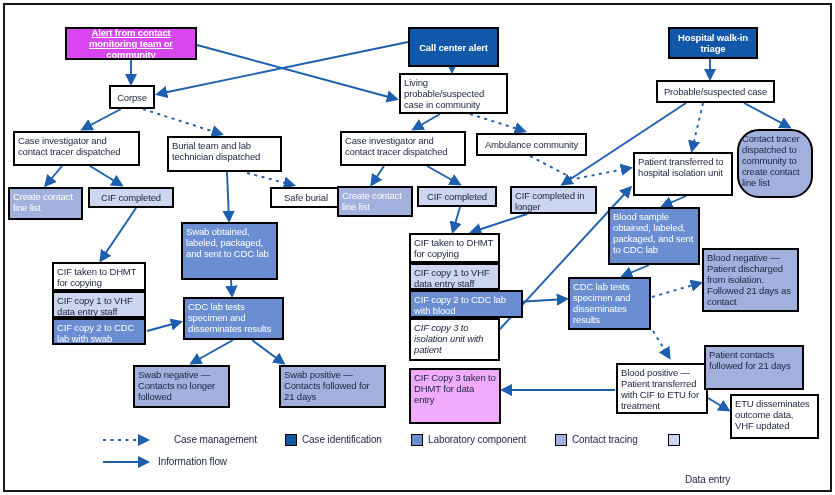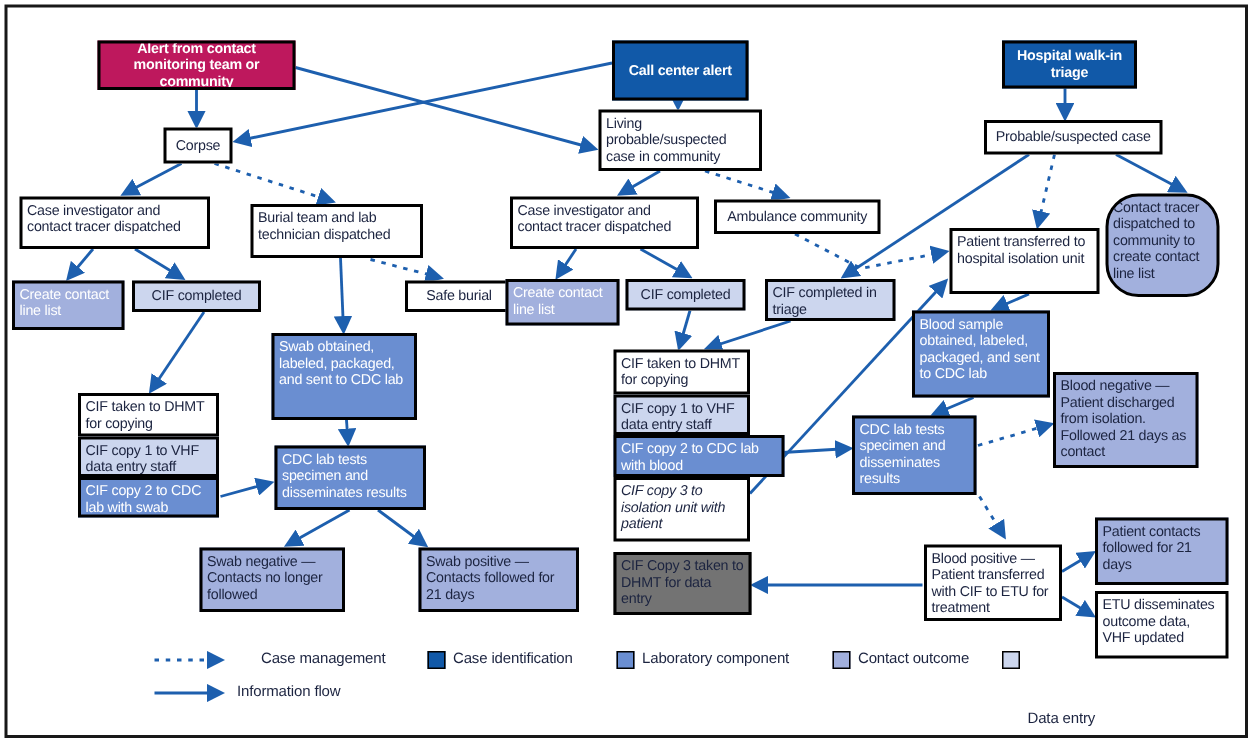--- a/index.html
+++ b/index.html
@@ -61,63 +61,63 @@
         <polyline points="708,381 728,369" fill="none" stroke="#1d5fae" stroke-width="1.9" marker-end="url(#ah)"></polyline>
         <polyline points="708,398 728,410" fill="none" stroke="#1d5fae" stroke-width="1.9" marker-end="url(#ah)"></polyline>
         <polyline points="615,390 503,390" fill="none" stroke="#1d5fae" stroke-width="1.9" marker-end="url(#ah)"></polyline>
       </g>
     <g id="legend-arrow-group">
         <line x1="103" y1="440" x2="147" y2="440" stroke="#1d5fae" stroke-width="1.9" stroke-dasharray="3,4.5" marker-end="url(#ah)"></line>
         <line x1="103" y1="462" x2="147" y2="462" stroke="#1d5fae" stroke-width="1.9" marker-end="url(#ah)"></line>
       </g>
   </svg>
   <div id="nodes">
-      <div class="node center bold" style="left: 65px; top: 27px; width: 132px; height: 33px; background: #be185d; color: rgb(255, 255, 255);">Alert from contact monitoring team or community</div>
+      <div class="node center bold" style="left: 65px; top: 27px; width: 132px; height: 33px; background: #d946ef; color: rgb(255, 255, 255); text-decoration: underline;">Alert from contact monitoring team or community</div>
       <div class="node center bold" style="left: 408px; top: 27px; width: 91px; height: 40px; background: rgb(17, 89, 168); color: rgb(255, 255, 255);">Call center alert</div>
       <div class="node center bold" style="left: 668px; top: 27px; width: 90px; height: 32px; background: rgb(17, 89, 168); color: rgb(255, 255, 255);">Hospital walk-in triage</div>
       <div class="node center" style="left: 109px; top: 85px; width: 46px; height: 24px; background: rgb(255, 255, 255); color: rgb(28, 36, 64);">Corpse</div>
       <div class="node" style="left: 399px; top: 73px; width: 109px; height: 41px; background: rgb(255, 255, 255); color: rgb(28, 36, 64);">Living probable/suspected case in community</div>
       <div class="node center" style="left: 656px; top: 80px; width: 119px; height: 23px; background: rgb(255, 255, 255); color: rgb(28, 36, 64);">Probable/suspected case</div>
       <div class="node" style="left: 13px; top: 131px; width: 127px; height: 35px; background: rgb(255, 255, 255); color: rgb(28, 36, 64);">Case investigator and contact tracer dispatched</div>
       <div class="node" style="left: 167px; top: 136px; width: 115px; height: 36px; background: rgb(255, 255, 255); color: rgb(28, 36, 64);">Burial team and lab technician dispatched</div>
       <div class="node" style="left: 340px; top: 131px; width: 126px; height: 35px; background: rgb(255, 255, 255); color: rgb(28, 36, 64);">Case investigator and contact tracer dispatched</div>
       <div class="node center" style="left: 476px; top: 133px; width: 111px; height: 23px; background: rgb(255, 255, 255); color: rgb(28, 36, 64);">Ambulance community</div>
       <div class="node" style="left: 633px; top: 152px; width: 100px; height: 44px; background: rgb(255, 255, 255); color: rgb(28, 36, 64);">Patient transferred to hospital isolation unit</div>
       <div class="node" style="left: 737px; top: 129px; width: 76px; height: 69px; background: rgb(162, 176, 221); color: rgb(28, 36, 64); border-radius: 22px;">Contact tracer dispatched to community to create contact line list</div>
       <div class="node" style="left: 8px; top: 187px; width: 75px; height: 33px; background: rgb(162, 176, 221); color: rgb(255, 255, 255);">Create contact line list</div>
       <div class="node center" style="left: 88px; top: 187px; width: 86px; height: 21px; background: rgb(204, 214, 238); color: rgb(28, 36, 64);">CIF completed</div>
       <div class="node center" style="left: 270px; top: 187px; width: 72px; height: 21px; background: rgb(255, 255, 255); color: rgb(28, 36, 64);">Safe burial</div>
       <div class="node" style="left: 337px; top: 186px; width: 76px; height: 31px; background: rgb(162, 176, 221); color: rgb(255, 255, 255);">Create contact line list</div>
       <div class="node center" style="left: 417px; top: 186px; width: 80px; height: 21px; background: rgb(204, 214, 238); color: rgb(28, 36, 64);">CIF completed</div>
-      <div class="node" style="left: 510px; top: 186px; width: 87px; height: 28px; background: rgb(204, 214, 238); color: rgb(28, 36, 64);">CIF completed in triage</div>
+      <div class="node" style="left: 510px; top: 186px; width: 87px; height: 28px; background: rgb(204, 214, 238); color: rgb(28, 36, 64);">CIF completed in longer</div>
       <div class="node" style="left: 181px; top: 222px; width: 97px; height: 58px; background: rgb(106, 142, 209); color: rgb(255, 255, 255);">Swab obtained, labeled, packaged, and sent to CDC lab</div>
       <div class="node" style="left: 608px; top: 207px; width: 92px; height: 58px; background: rgb(106, 142, 209); color: rgb(255, 255, 255);">Blood sample obtained, labeled, packaged, and sent to CDC lab</div>
       <div class="node" style="left: 52px; top: 262px; width: 94px; height: 29px; background: rgb(255, 255, 255); color: rgb(28, 36, 64);">CIF taken to DHMT for copying</div>
       <div class="node" style="left: 52px; top: 291px; width: 94px; height: 27px; background: rgb(204, 214, 238); color: rgb(28, 36, 64);">CIF copy 1 to VHF data entry staff</div>
       <div class="node" style="left: 52px; top: 318px; width: 94px; height: 27px; background: rgb(106, 142, 209); color: rgb(255, 255, 255);">CIF copy 2 to CDC lab with swab</div>
       <div class="node" style="left: 183px; top: 297px; width: 101px; height: 43px; background: rgb(106, 142, 209); color: rgb(255, 255, 255);">CDC lab tests specimen and disseminates results</div>
       <div class="node" style="left: 133px; top: 365px; width: 97px; height: 43px; background: rgb(162, 176, 221); color: rgb(28, 36, 64);">Swab negative — Contacts no longer followed</div>
       <div class="node" style="left: 235px; top: 365px; width: 107px; height: 43px; background: rgb(162, 176, 221); color: rgb(28, 36, 64); margin-left: 44px;">Swab positive — Contacts followed for 21 days</div>
       <div class="node" style="left: 409px; top: 233px; width: 91px; height: 30px; background: rgb(255, 255, 255); color: rgb(28, 36, 64);">CIF taken to DHMT for copying</div>
       <div class="node" style="left: 409px; top: 263px; width: 91px; height: 27px; background: rgb(204, 214, 238); color: rgb(28, 36, 64);">CIF copy 1 to VHF data entry staff</div>
       <div class="node" style="left: 409px; top: 290px; width: 114px; height: 28px; background: rgb(106, 142, 209); color: rgb(255, 255, 255);">CIF copy 2 to CDC lab with blood</div>
       <div class="node" style="left: 409px; top: 318px; width: 91px; height: 43px; background: rgb(255, 255, 255); color: rgb(28, 36, 64); font-style: italic;">CIF copy 3 to isolation unit with patient</div>
       <div class="node" style="left: 568px; top: 277px; width: 83px; height: 53px; background: rgb(106, 142, 209); color: rgb(255, 255, 255);">CDC lab tests specimen and disseminates results</div>
       <div class="node" style="left: 702px; top: 248px; width: 97px; height: 64px; background: rgb(162, 176, 221); color: rgb(28, 36, 64);">Blood negative — Patient discharged from isolation. Followed 21 days as contact</div>
       <div class="node" style="left: 616px; top: 363px; width: 92px; height: 51px; background: rgb(255, 255, 255); color: rgb(28, 36, 64);">Blood positive — Patient transferred with CIF to ETU for treatment</div>
-      <div class="node" style="left: 730px; top: 345px; width: 89px; height: 45px; background: rgb(162, 176, 221); color: rgb(28, 36, 64);">Patient contacts followed for 21 days</div>
+      <div class="node" style="left: 704px; top: 345px; width: 100px; height: 45px; background: rgb(162, 176, 221); color: rgb(28, 36, 64);">Patient contacts followed for 21 days</div>
       <div class="node" style="left: 730px; top: 394px; width: 89px; height: 45px; background: rgb(255, 255, 255); color: rgb(28, 36, 64);">ETU disseminates outcome data, VHF updated</div>
-      <div class="node" style="left: 409px; top: 368px; width: 92px; height: 42px; background: #737373; color: rgb(28, 36, 64);">CIF Copy 3 taken to DHMT for data entry</div>
+      <div class="node" style="left: 409px; top: 368px; width: 92px; height: 56px; background: #f0abfc; color: rgb(28, 36, 64);">CIF Copy 3 taken to DHMT for data entry</div>
     </div>
   <div id="legend">
       <div class="legend-label" style="left: 158px; top: 434px; color: rgb(28, 36, 64); margin-left: 16px;">Case management</div>
       <div class="legend-label" style="left: 158px; top: 456px; color: rgb(28, 36, 64);">Information flow</div>
       <div class="legend-swatch" style="left: 285px; top: 434px; background: rgb(17, 89, 168);"></div>
       <div class="legend-label" style="left: 302px; top: 434px; color: rgb(28, 36, 64);">Case identification</div>
       <div class="legend-swatch" style="left: 411px; top: 434px; background: rgb(106, 142, 209);"></div>
       <div class="legend-label" style="left: 428px; top: 434px; color: rgb(28, 36, 64);">Laboratory component</div>
       <div class="legend-swatch" style="left: 555px; top: 434px; background: rgb(162, 176, 221);"></div>
-      <div class="legend-label" style="left: 572px; top: 434px; color: rgb(28, 36, 64);">Contact outcome</div>
+      <div class="legend-label" style="left: 572px; top: 434px; color: rgb(28, 36, 64);">Contact tracing</div>
       <div class="legend-swatch" style="left: 668px; top: 434px; background: rgb(204, 214, 238);"></div>
       <div class="legend-label" style="left: 685px; top: 434px; color: rgb(28, 36, 64); margin-top: 40px;">Data entry</div>
     </div>
   <div id="frame"></div>
 </div>
 
 </body></html>

